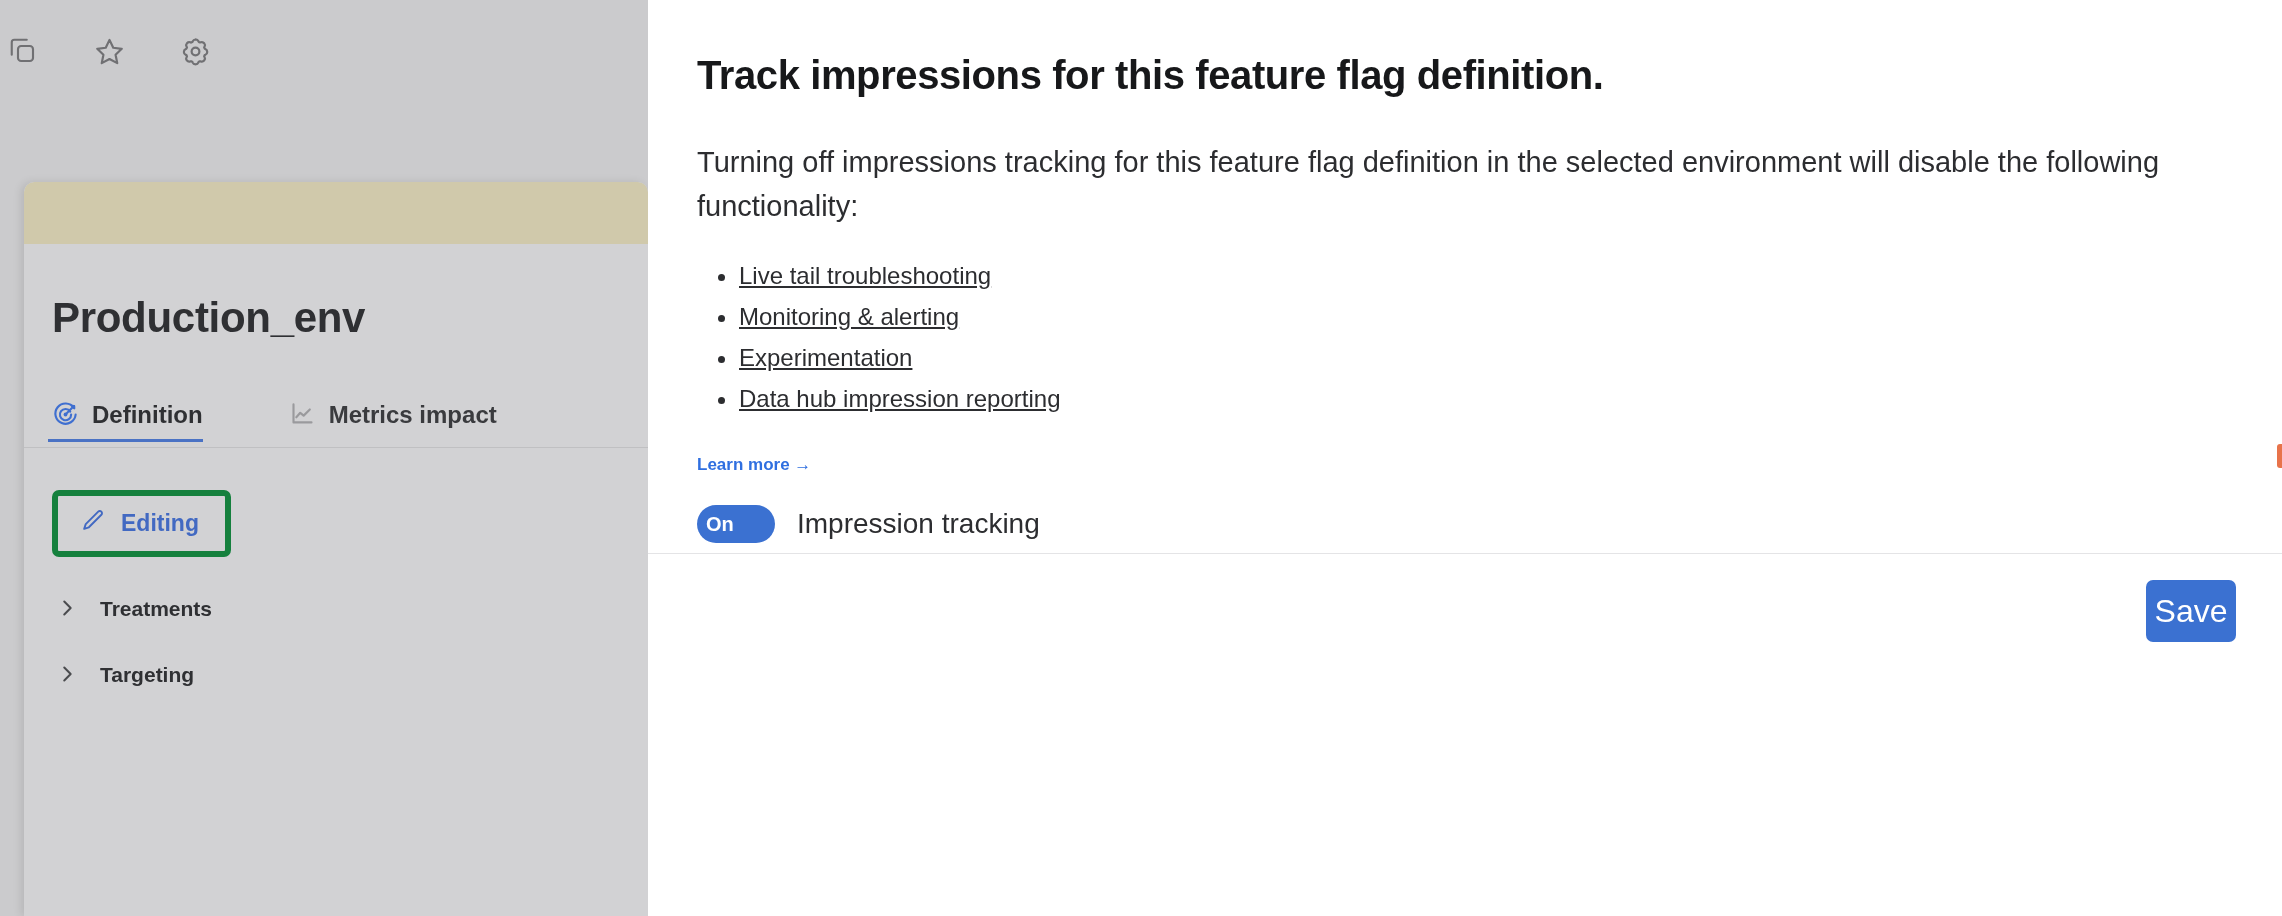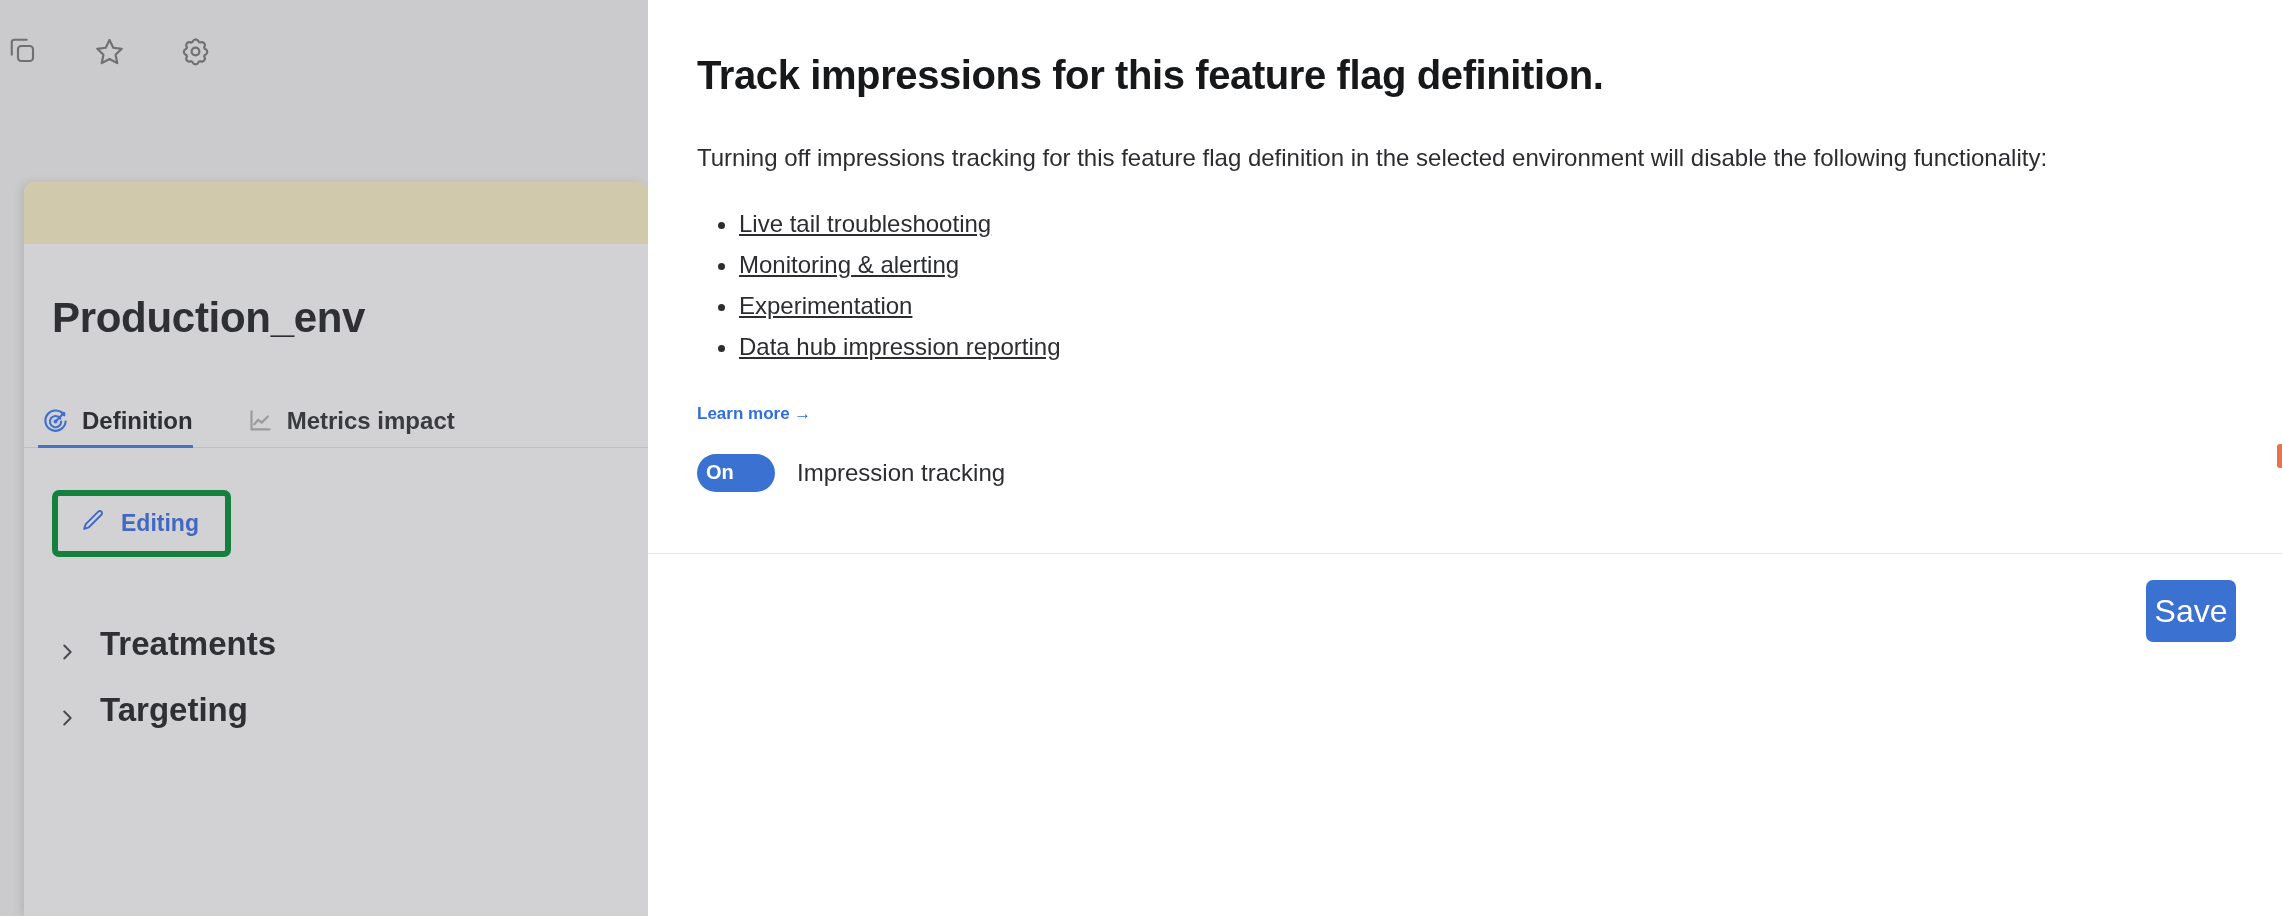--- a/index.html
+++ b/index.html
@@ -69,24 +69,25 @@
     font-size: 42px;
     font-weight: 700;
     color: #2f3033;
     letter-spacing: -0.3px;
   }
 
   
   .tabs {
     margin-top: 52px;
     display: flex;
-    align-items: flex-end;
-    padding-left: 14px;
+    align-items: center;
+    padding-left: 24px;
     border-bottom: 1px solid #c0c0c2;
     height: 54px;
+    gap: 32px;
   }
   .tab {
     display: flex;
     align-items: center;
     gap: 13px;
     padding: 0 22px 12px 4px;
     font-size: 24px;
     font-weight: 700;
     color: #3a3b3e;
     position: relative;
@@ -119,25 +120,25 @@
     background: transparent;
   }
 
   
   .accordion {
     margin-top: 40px;
     padding-left: 32px;
   }
   .acc-row {
     display: flex;
-    align-items: flex-end;
+    align-items: flex-start;
     gap: 22px;
     height: 66px;
     color: #2f3033;
-    font-size: 33px;
+    font-size: 21px;
     font-weight: 700;
   }
   .chev { color: #4a4b4e; display: flex; align-items: center; }
 
   
   .panel {
     position: absolute;
     left: 648px; top: 0;
     width: 1634px;
     height: 688px;
@@ -149,21 +150,21 @@
   }
   .panel-title {
     font-size: 40px;
     font-weight: 700;
     color: #17181a;
     letter-spacing: -0.4px;
     line-height: 1.15;
   }
   .panel-para {
     margin-top: 42px;
-    font-size: 24px;
+    font-size: 29px;
     line-height: 1.52;
     color: #2c2d30;
     max-width: 1530px;
   }
   .bullets {
     margin-top: 28px;
     padding-left: 42px;
     color: #2c2d30;
     text-decoration: underline;
   }
@@ -208,21 +209,21 @@
     font-weight: 600;
     gap: 40px;
   }
   .toggle .knob {
     width: 26px;
     height: 26px;
     border-radius: 50%;
     background: #ffffff;
   }
   .toggle-label {
-    font-size: 24px;
+    font-size: 28px;
     color: #2c2d30;
   }
 
   
   .panel-footer {
     position: absolute;
     left: 0; bottom: 0;
     width: 1634px;
     height: 135px;
     border-top: 1px solid #e4e4e6;

